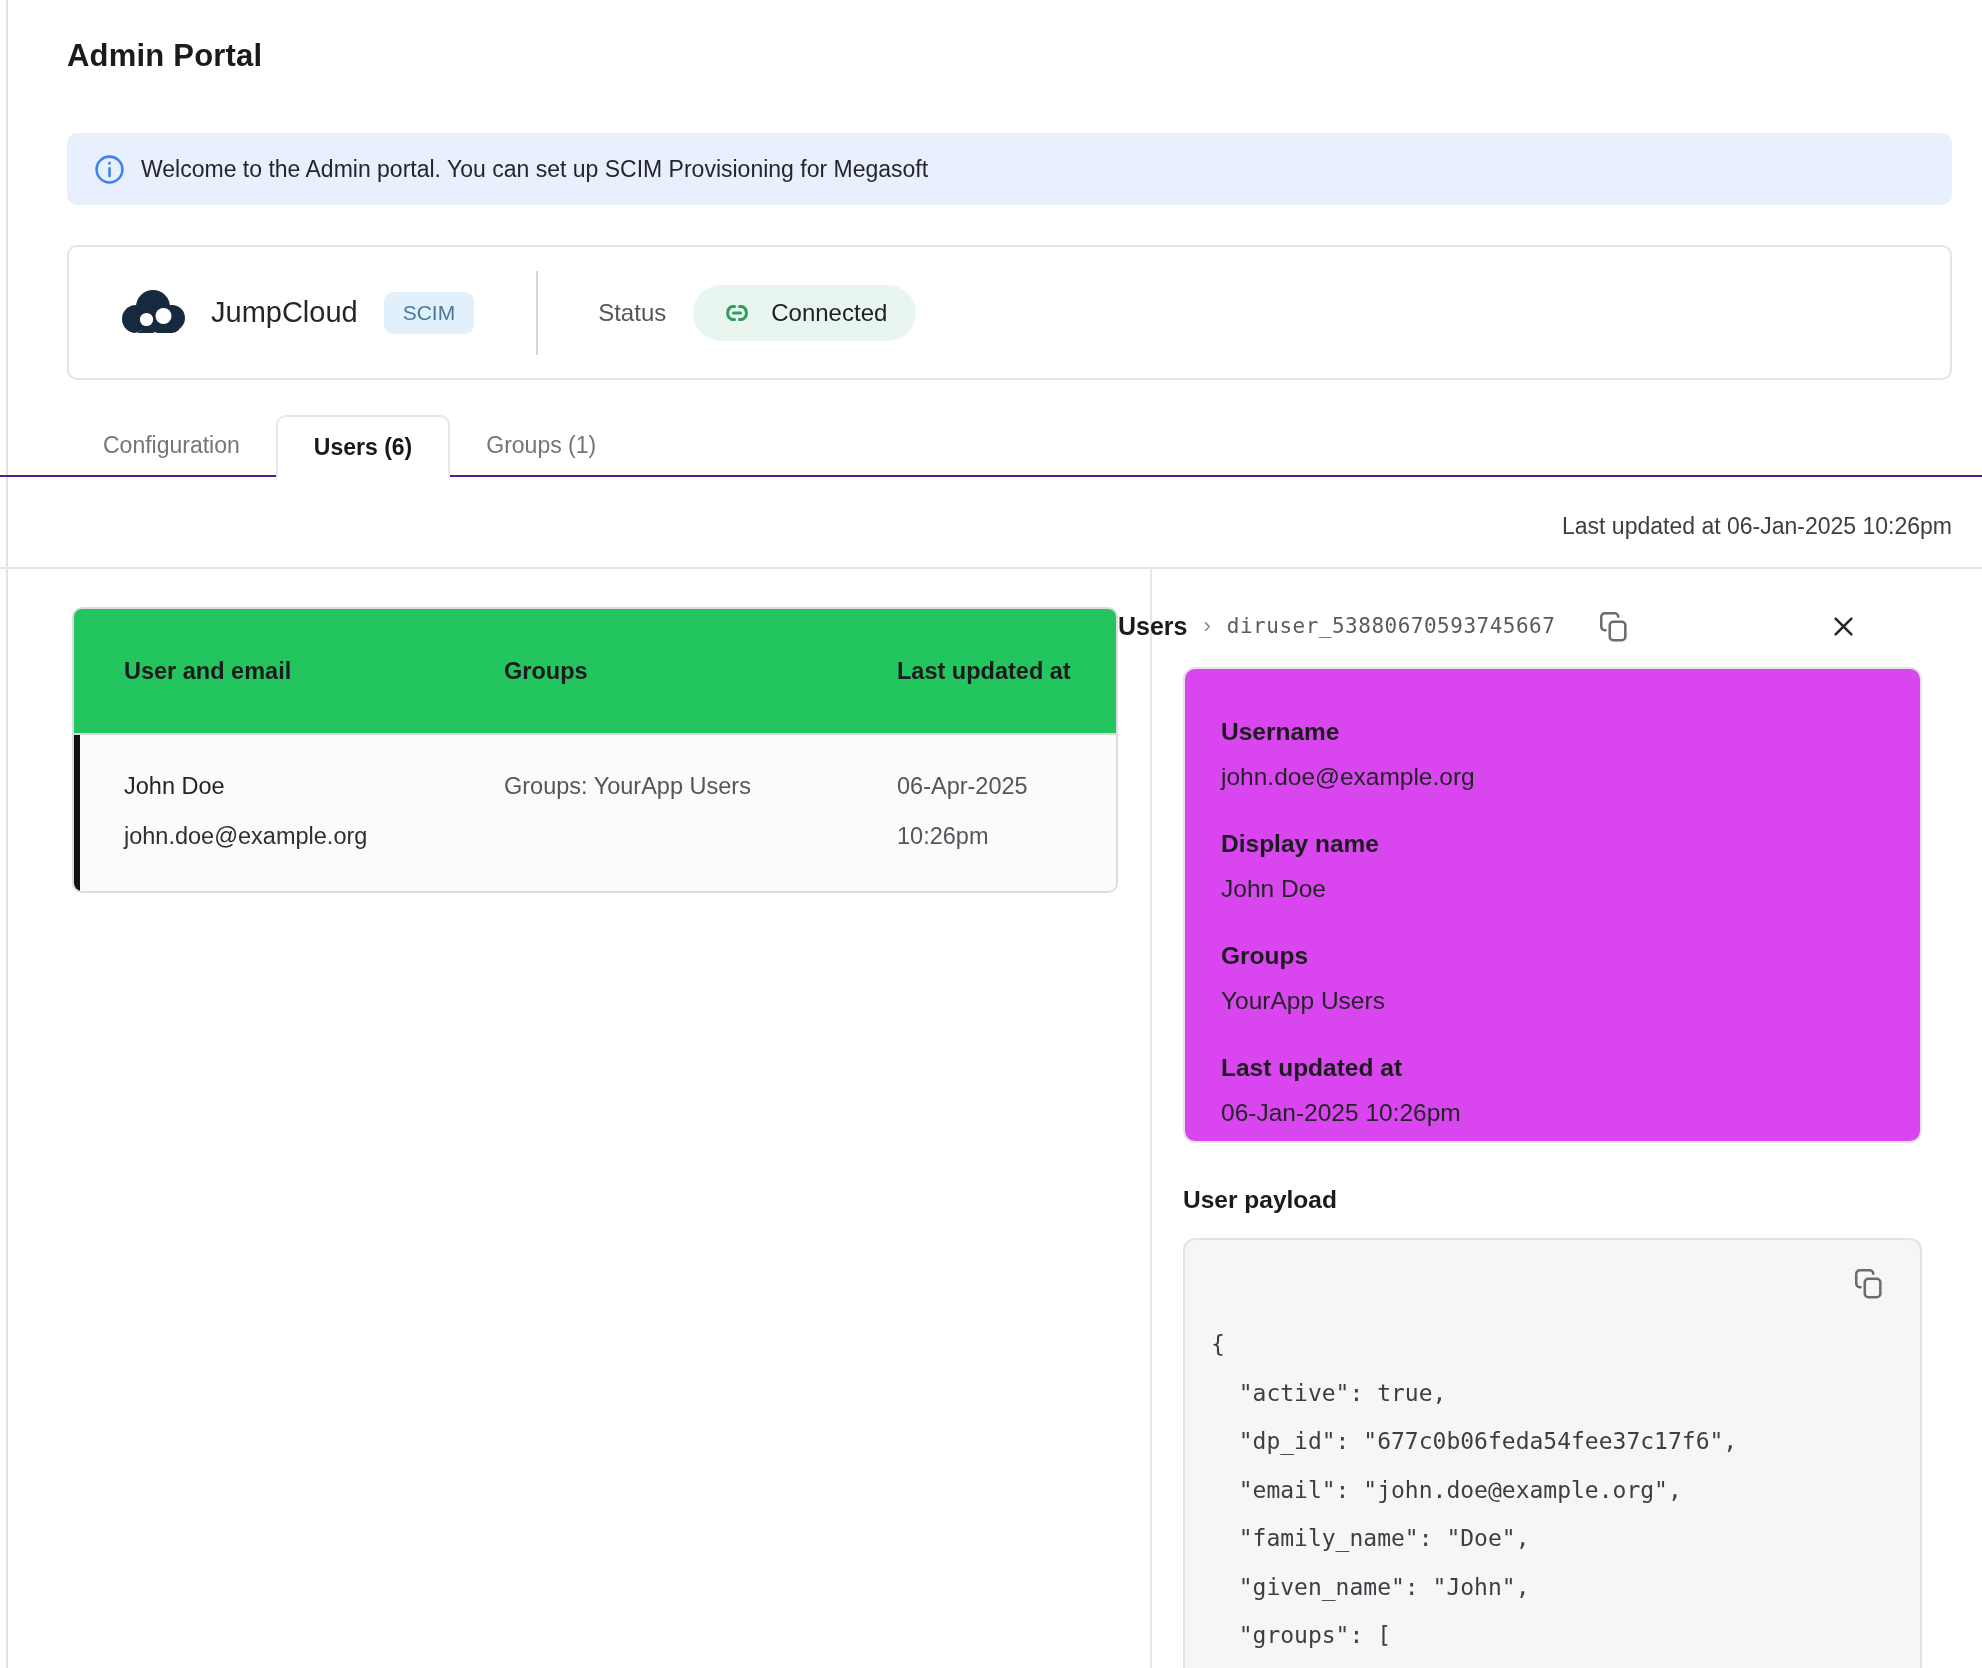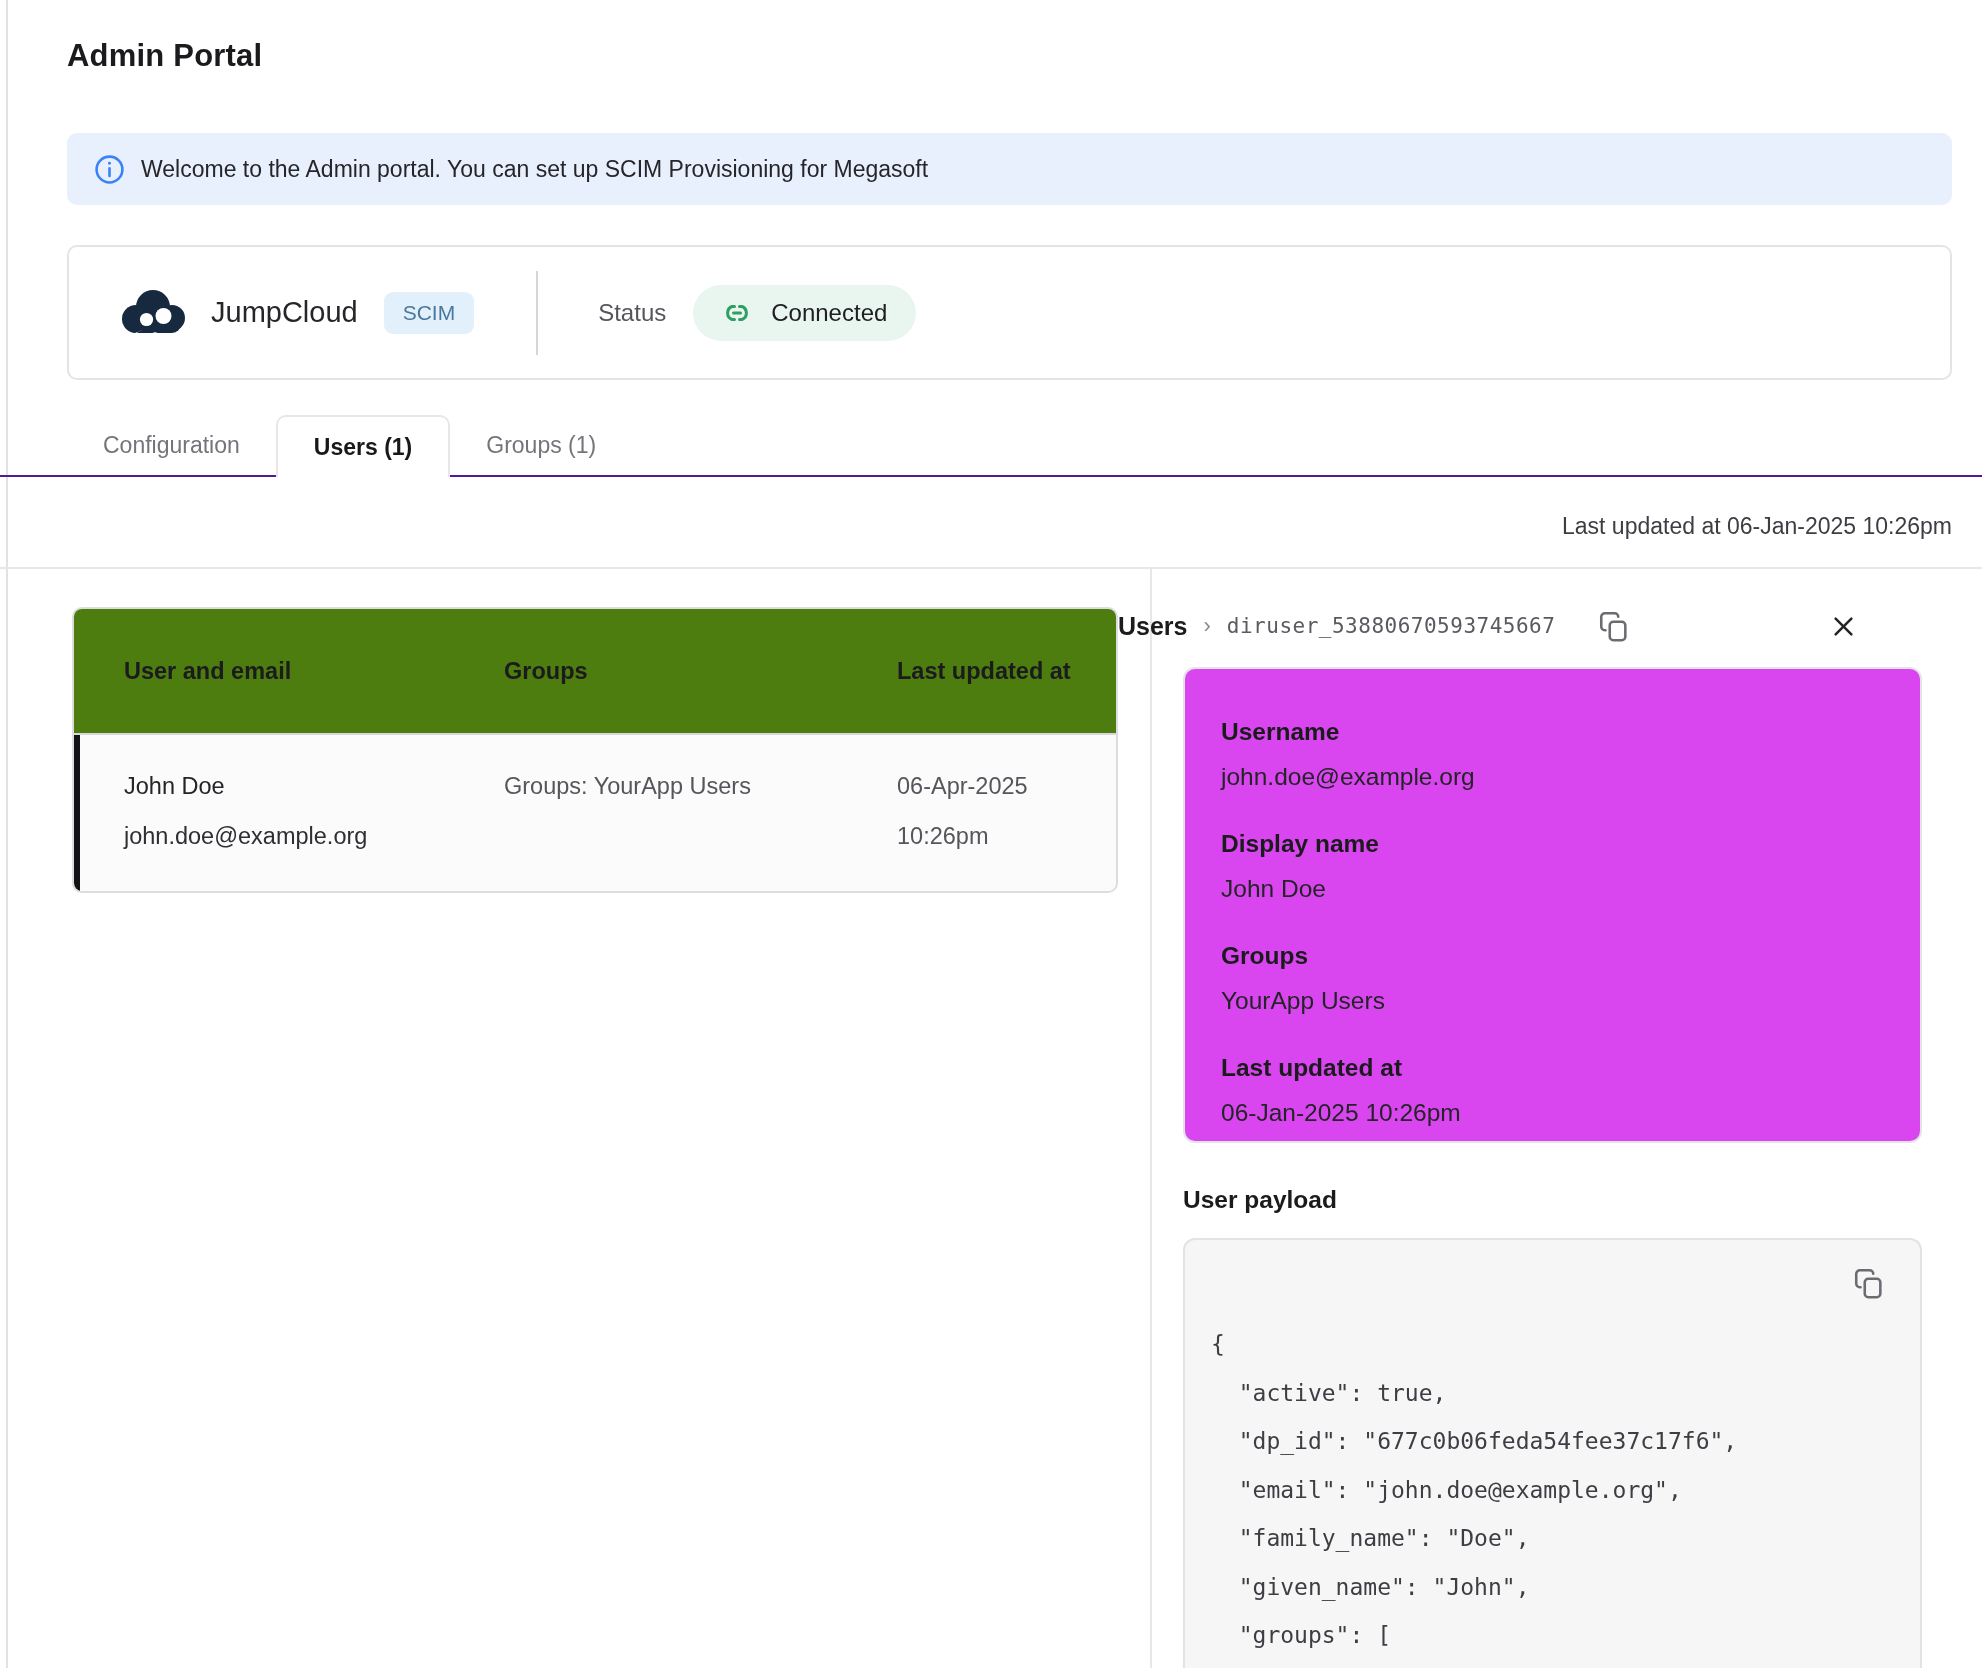--- a/index.html
+++ b/index.html
@@ -72,21 +72,21 @@
   .section-divider { position:absolute; left:0; right:0; top:567px; height:2px; background:#e7e7ea; }
   .panel-vdivider { position:absolute; left:1150px; top:569px; bottom:0; width:2px; background:#e7e7ea; }
 
   
   .users-table {
     position:absolute; left:72px; top:607px; width:1046px;
     border:2px solid #dddde1; border-radius:10px; overflow:hidden;
     background:#fafafa;
   }
   .thead {
-    background:#4d7c0f; border-bottom:2px solid #d8d8dc;
+    background:#22c55e; border-bottom:2px solid #d8d8dc;
     display:grid; grid-template-columns:380px 393px 1fr;
     padding:24px 20px 24px 50px; min-height:126px; align-items:center;
   }
   .th { font-size:23.5px; font-weight:700; color:#1b1b1e; line-height:40px; }
   .trow {
     display:grid; grid-template-columns:380px 393px 1fr;
     padding:26px 20px 30px 44px; background:#fbfbfb;
     border-left:6px solid #131316; cursor:pointer;
   }
   .td { font-size:23.5px; line-height:50px; }
@@ -180,21 +180,21 @@
         <path d="M17.5 8.5 H20 a7 7 0 0 1 0 13 h-2.5"></path>
         <line x1="11.5" y1="15" x2="18.5" y2="15"></line>
       </svg>
     </span>
     <span class="status-value">Connected</span>
   </span>
 </div>
 
 <nav class="tabbar">
   <div class="tab">Configuration</div>
-  <div class="tab active">Users (1)</div>
+  <div class="tab active">Users (6)</div>
   <div class="tab">Groups (1)</div>
 </nav>
 
 <div class="updated-line">Last updated at 06-Jan-2025 10:26pm</div>
 
 <div class="section-divider"></div>
 <div class="panel-vdivider"></div>
 
 <div class="users-table">
   <div class="thead">

